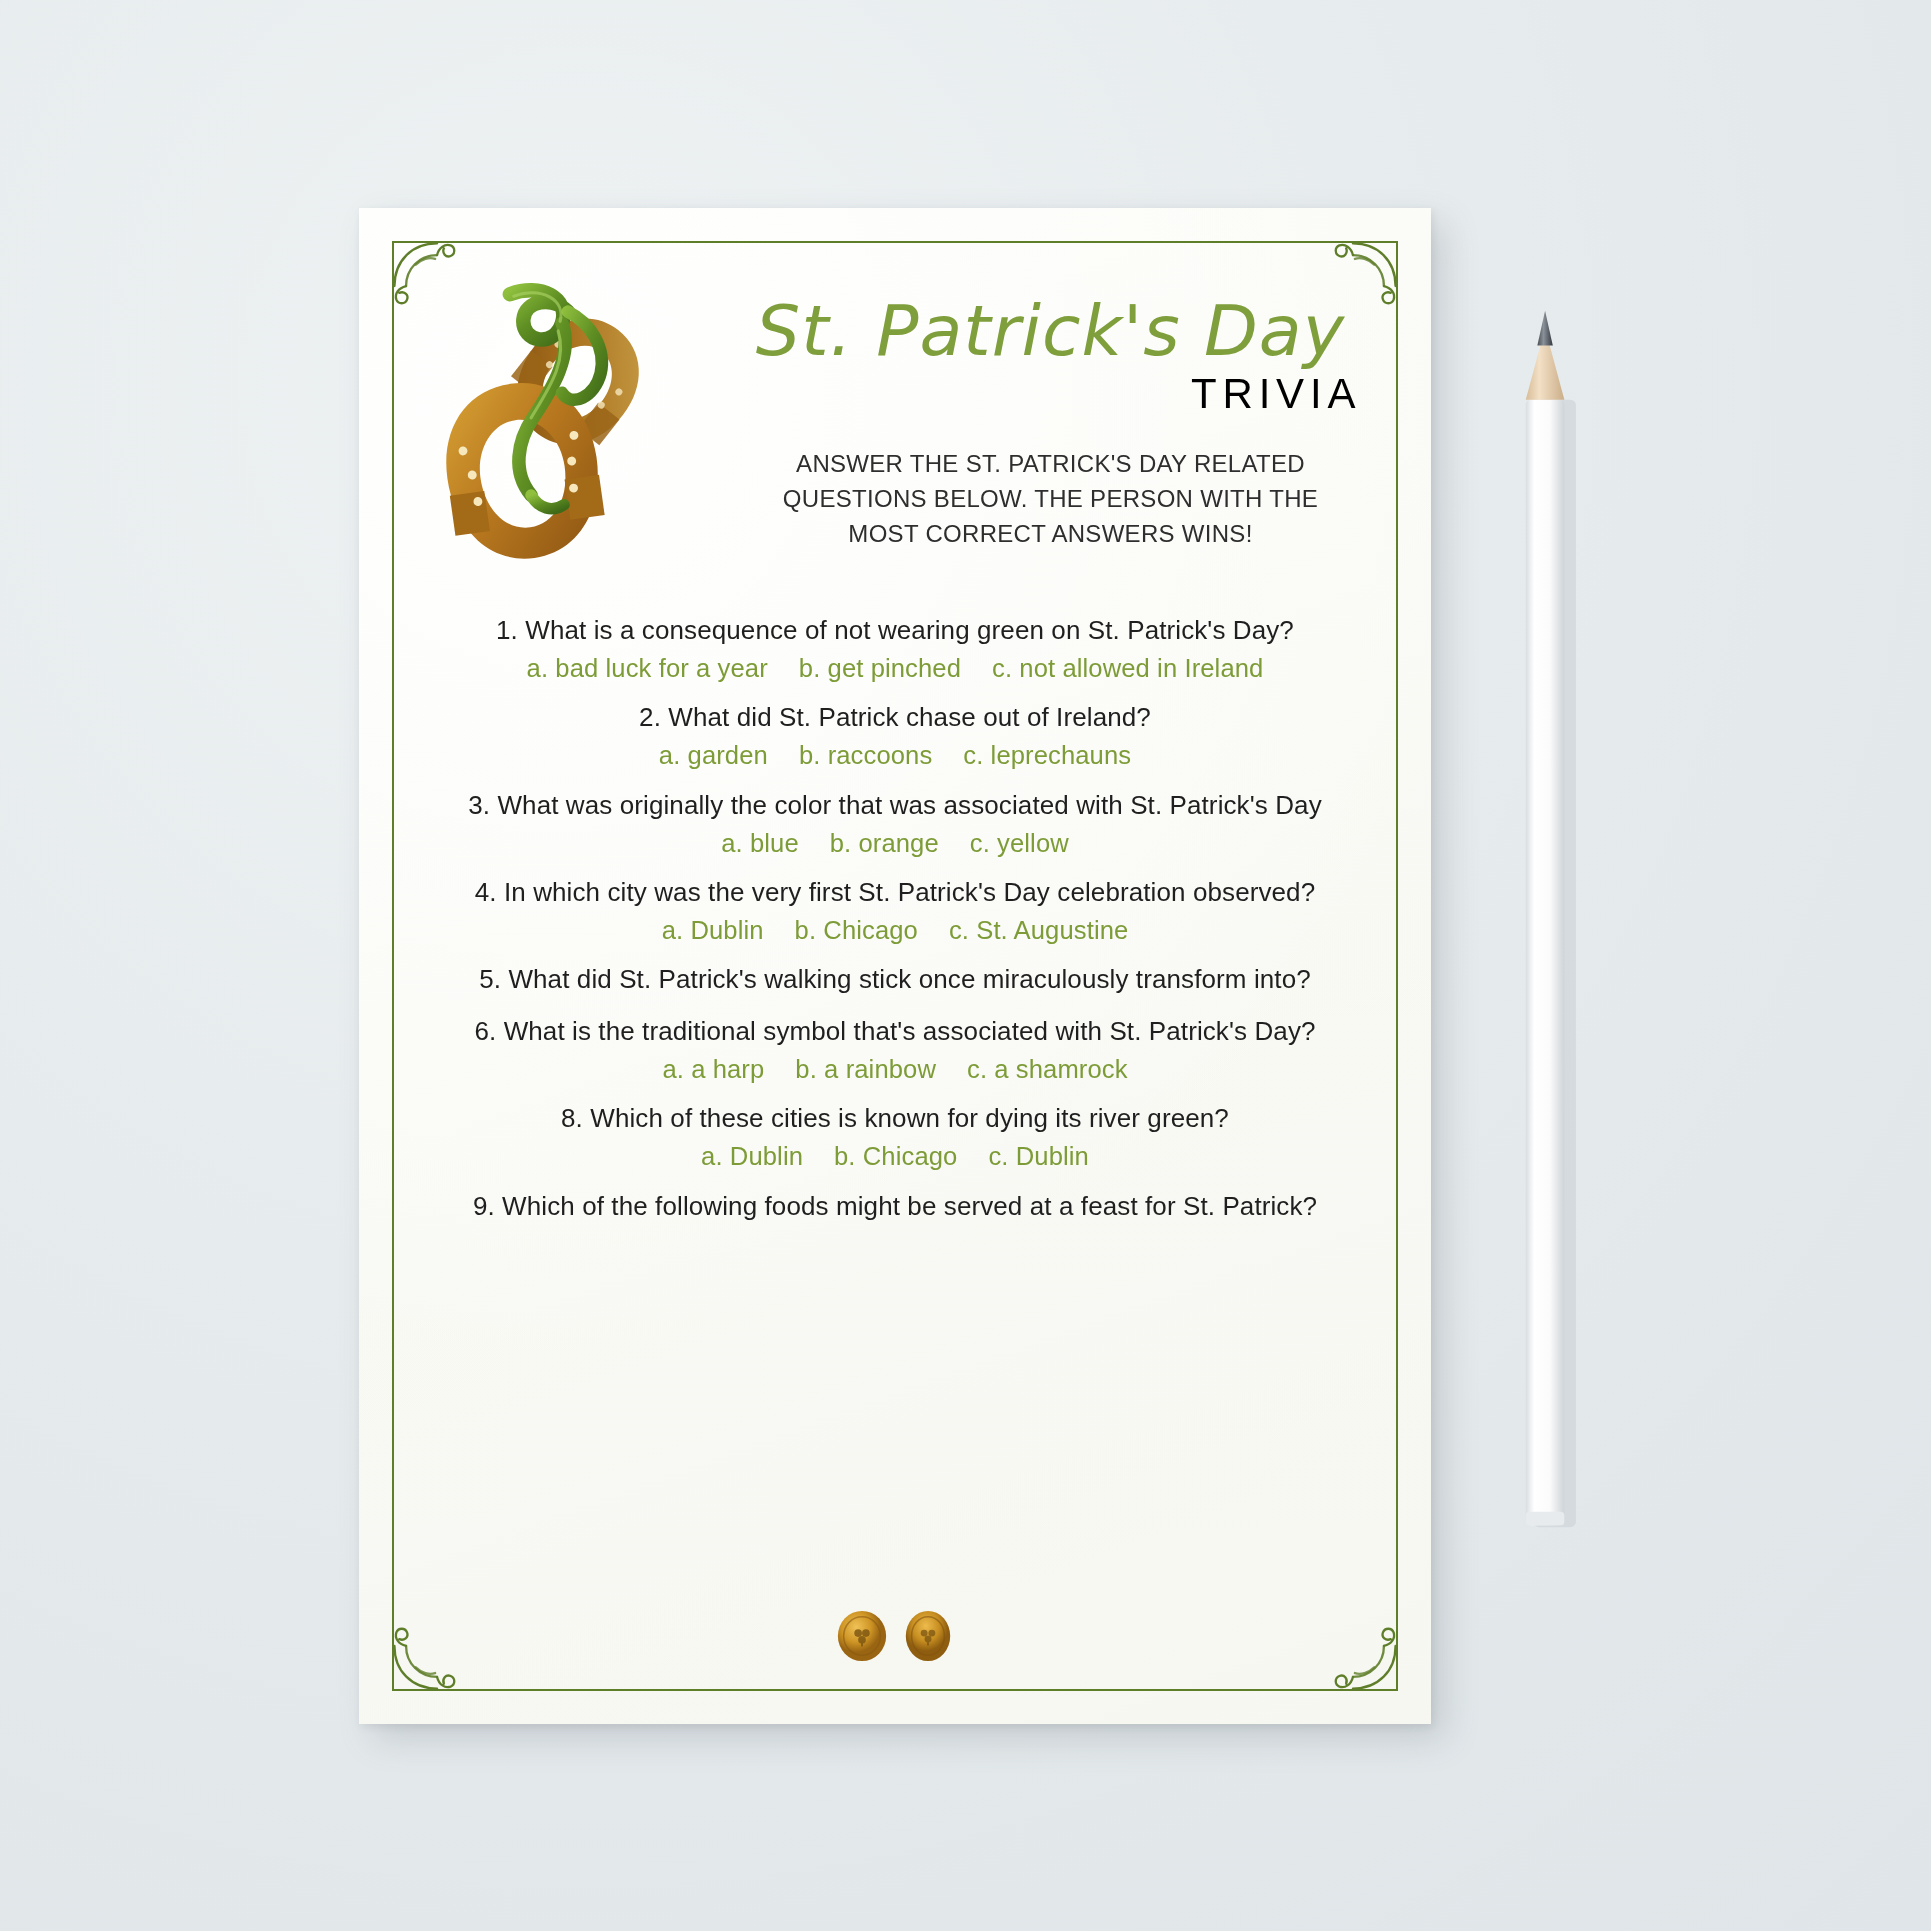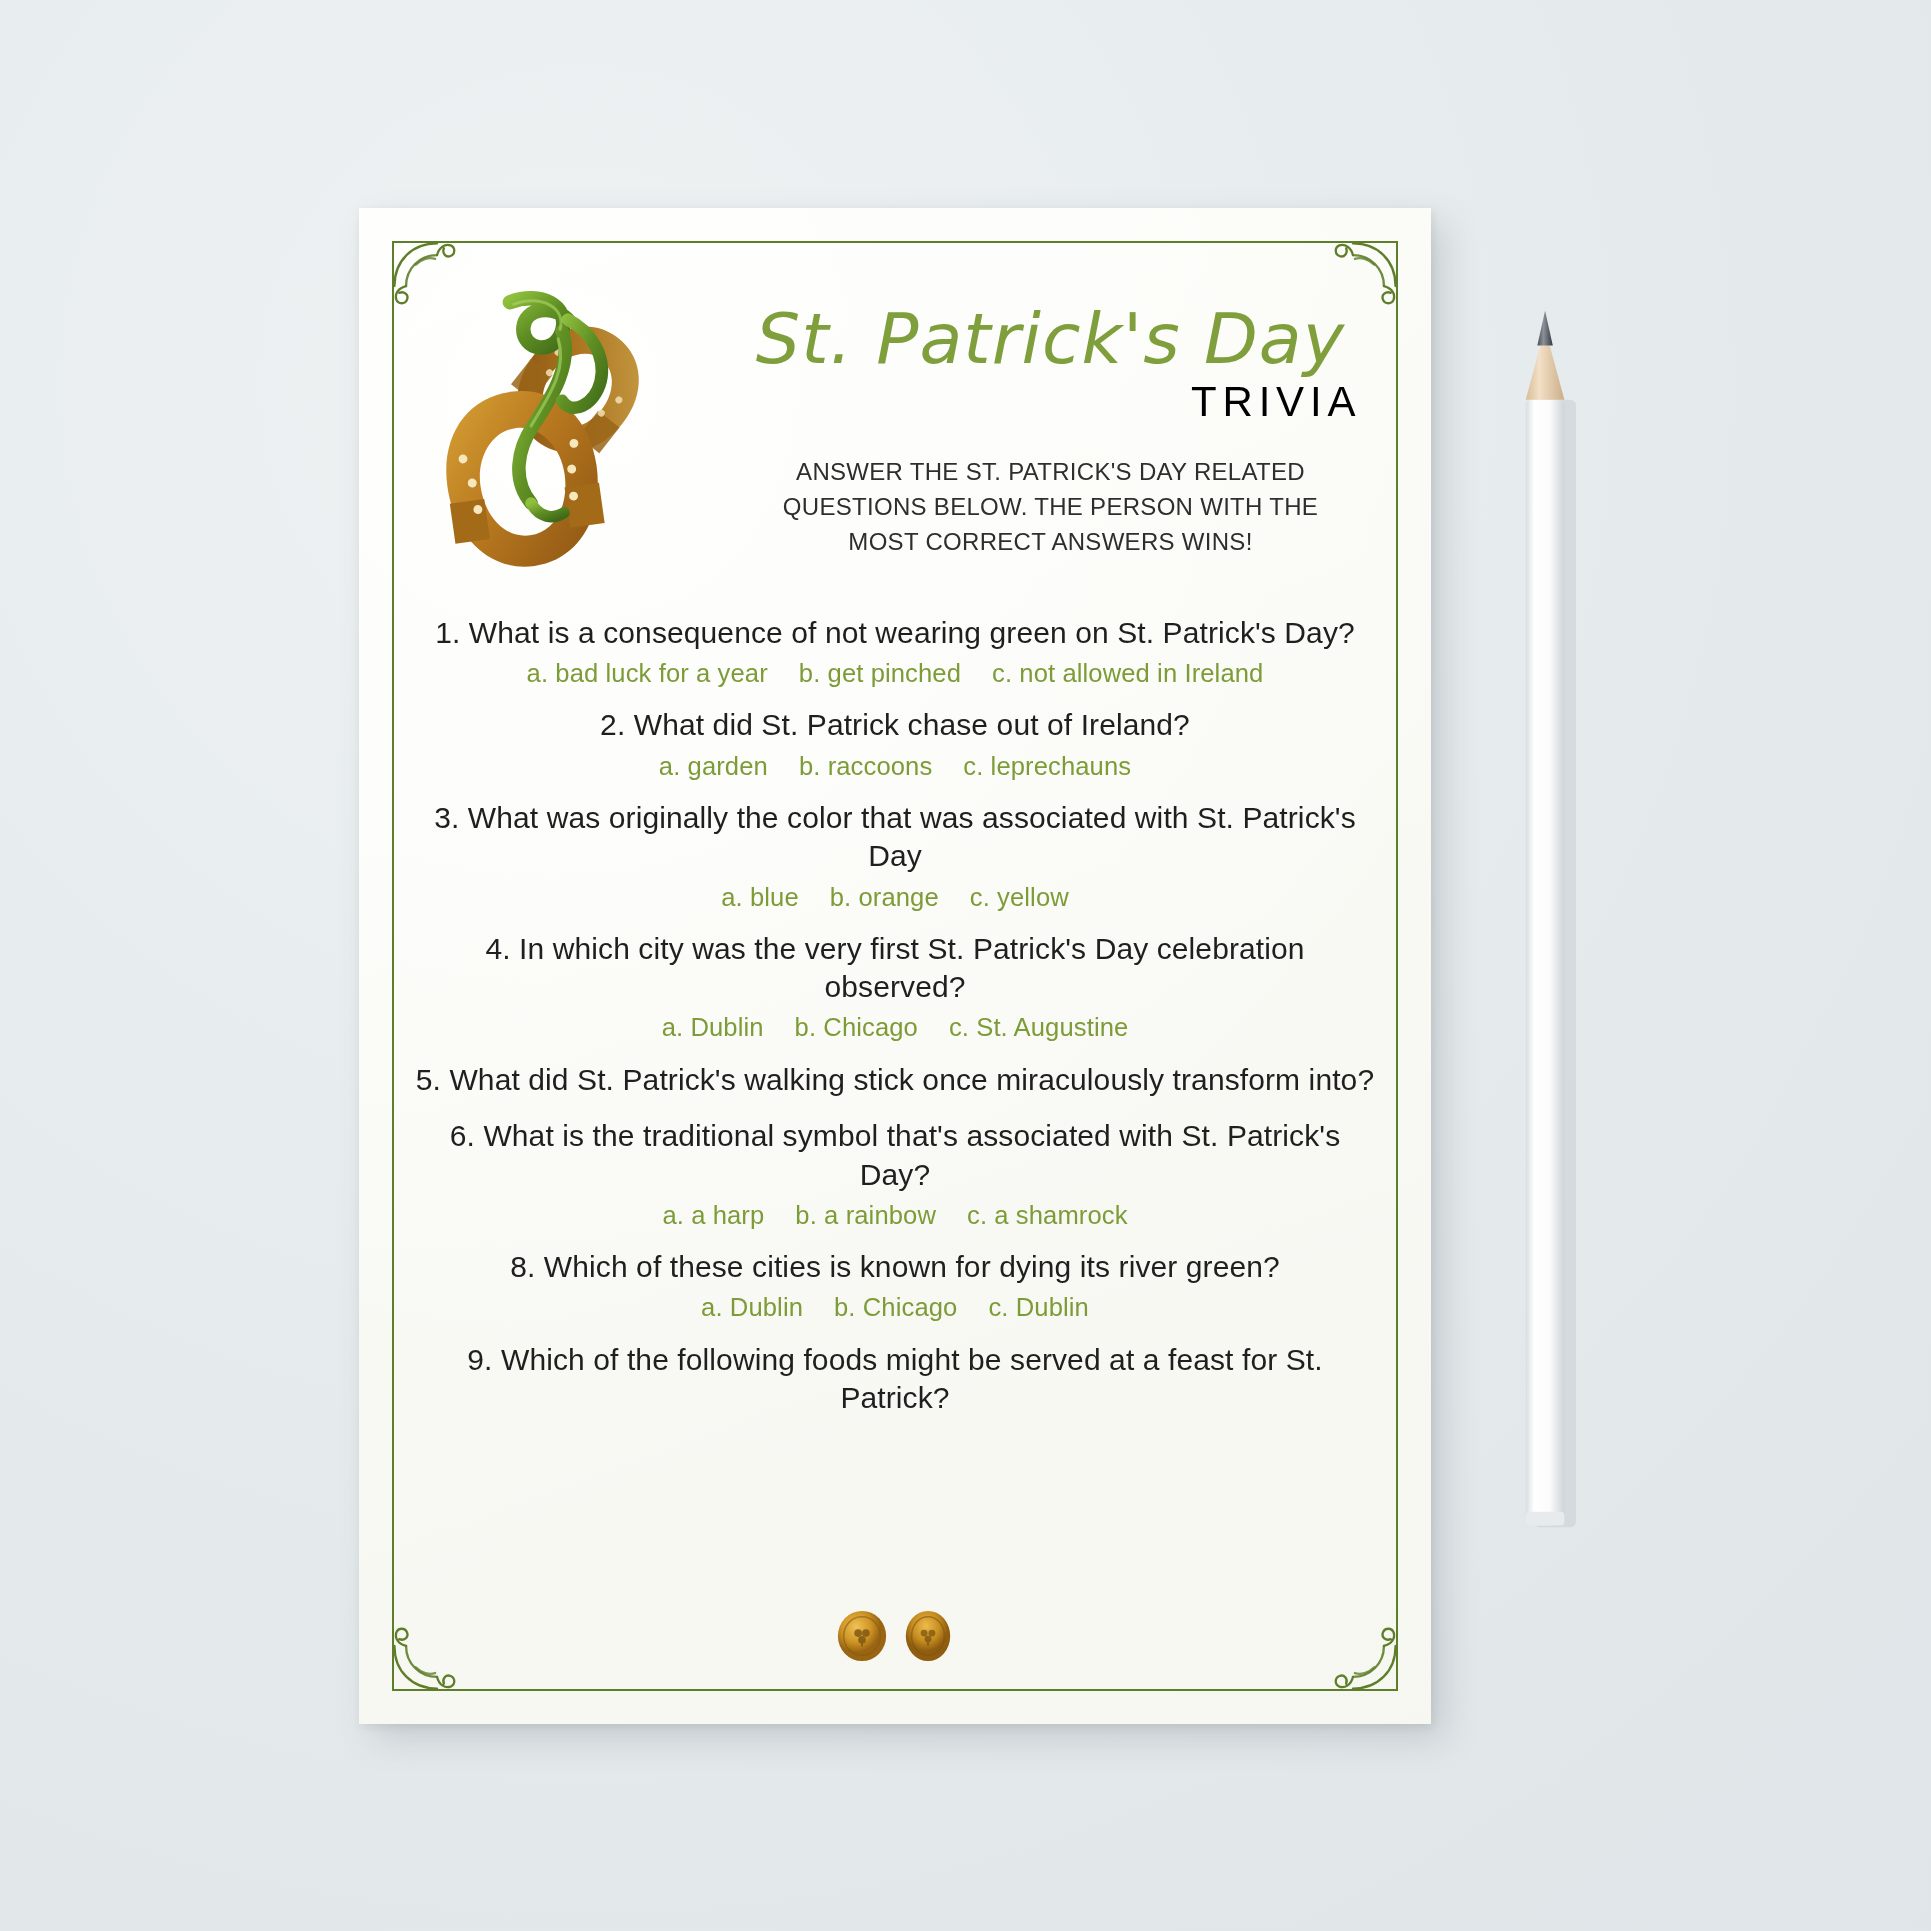--- a/index.html
+++ b/index.html
@@ -59,21 +59,21 @@
   .corner svg { width: 93px; height: 93px; display:block; }
   .corner.tl { left: -17.4px; top: -17.4px; }
   .corner.tr { right: -17.4px; top: -17.4px; transform: scaleX(-1); }
   .corner.bl { left: -17.4px; bottom: -17.4px; transform: scaleY(-1); }
   .corner.br { right: -17.4px; bottom: -17.4px; transform: scale(-1,-1); }
 
   
   .header {
     position: absolute;
     left: 0; right: 0;
-    top: 56px;
+    top: 48px;
     height: 309px;
   }
   .horseshoe {
     position: absolute;
     left: 58px;
     top: 17.4px;
     width: 290px;
     height: 309px;
   }
   .title-block {
@@ -115,21 +115,21 @@
   
   .questions {
     position: absolute;
     left: 56px;
     right: 56px;
     top: 406px;
   }
   .qblock { margin-bottom: 18.3px; text-align: center; }
   .qtext {
     font-family: "Liberation Sans", sans-serif;
-    font-size: 30px;
+    font-size: 26px;
     color: #1f1f1f;
     line-height: 1.28;
     letter-spacing: 0.1px;
   }
   .answers {
     margin-top: 6.8px;
     display: flex;
     justify-content: center;
     gap: 31px;
     flex-wrap: nowrap;

